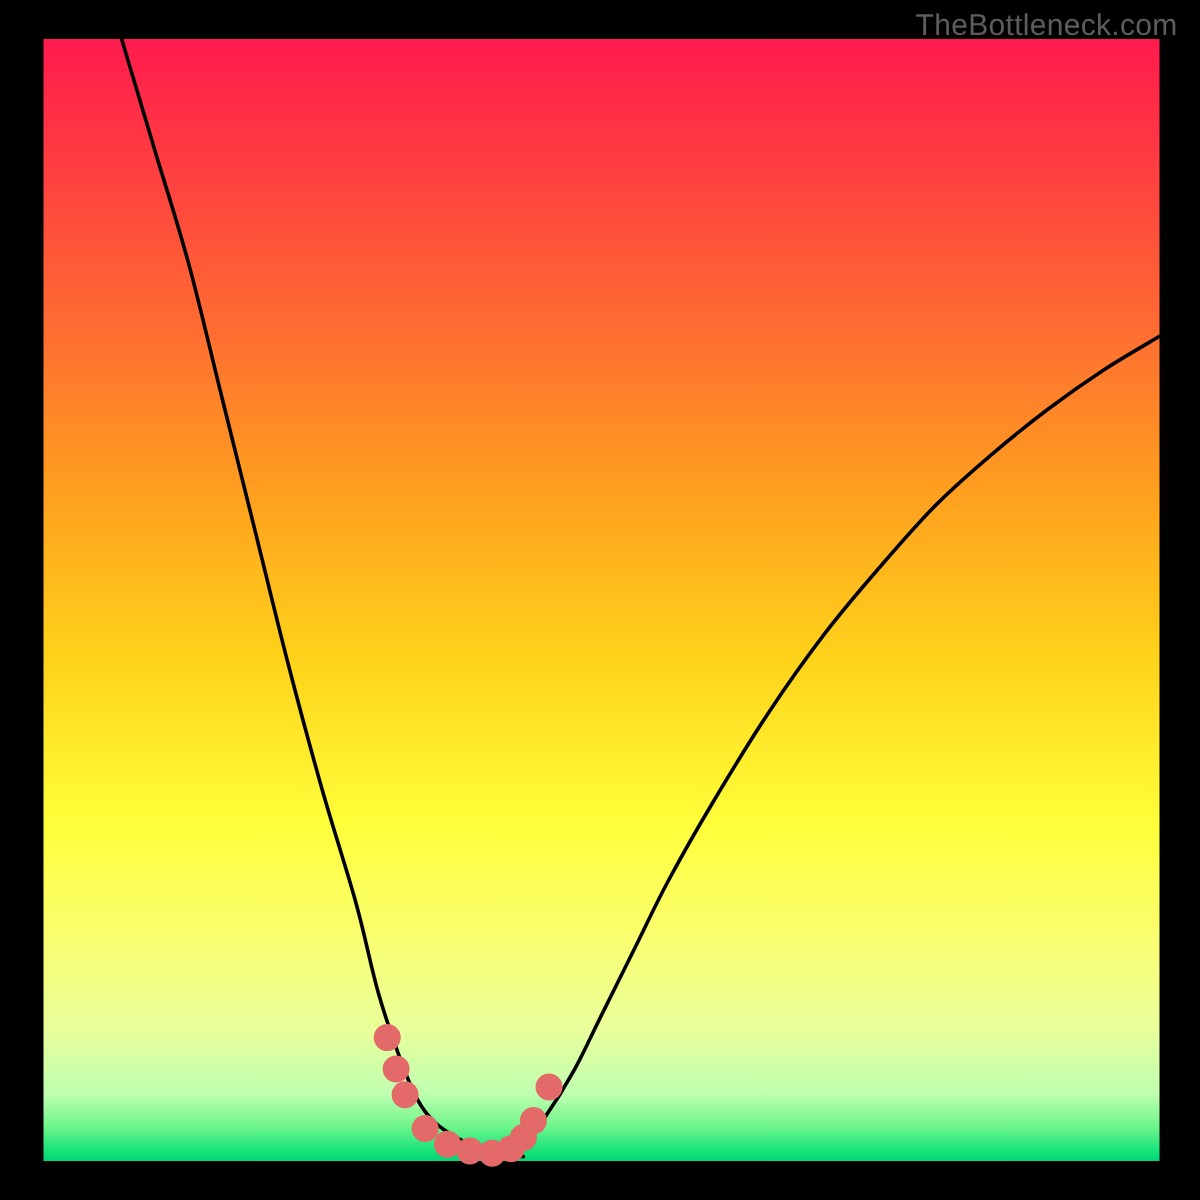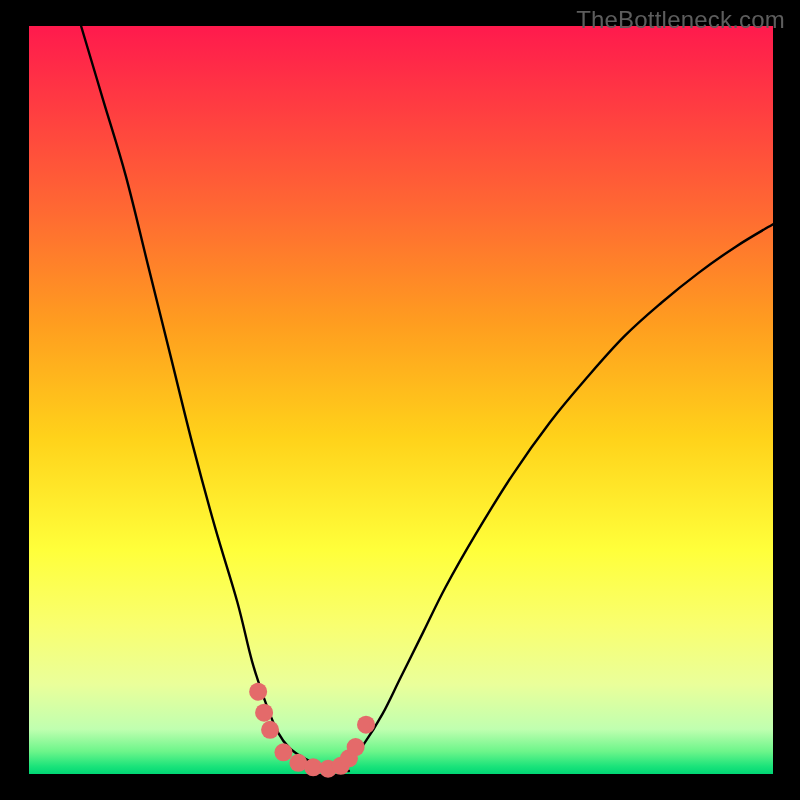--- a/index.html
+++ b/index.html
@@ -30,21 +30,21 @@
       #6cf58a 97%,
       #1ae37a 99%,
       #00d675 100%
     );
   }
   .watermark {
     position: absolute;
     top: 6px;
     right: 15px;
     color: #5d5d5d;
-    font-size: 24px;
+    font-size: 20px;
     letter-spacing: 0.2px;
     font-weight: 400;
     user-select: none;
   }
   svg.curves {
     position: absolute;
     left: 0;
     top: 0;
     width: 744px;
     height: 748px;

